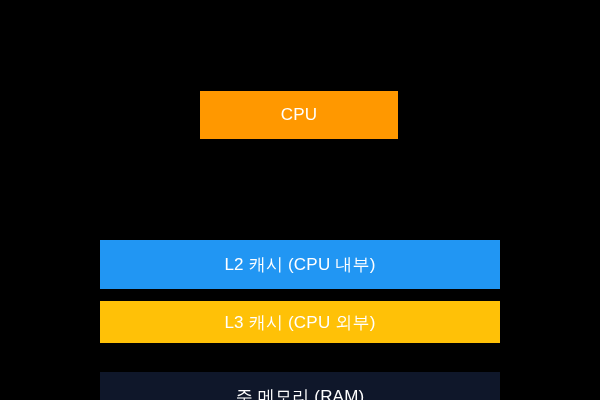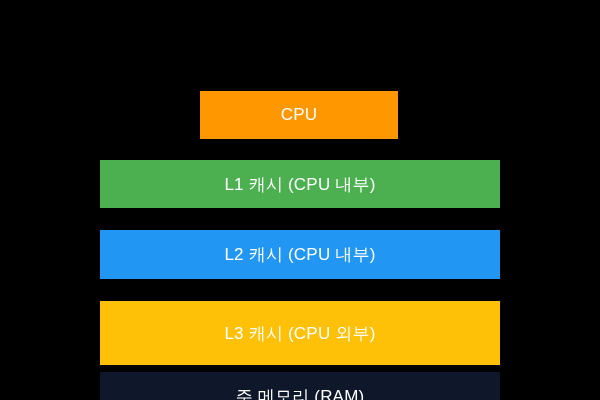--- a/index.html
+++ b/index.html
@@ -22,30 +22,29 @@
     justify-content: center;
     color: #ffffff;
     font-size: 17px;
     font-weight: 400;
     letter-spacing: 0.2px;
     white-space: nowrap;
     margin-top: 40px;
   }
   .layer-cpu { left: 200px; top: 51px;  width: 198px; height: 48px; }
   .layer-l1  { left: 100px; top: 120px; width: 400px; height: 48px; }
-  .layer-l2  { left: 100px; top: 190px; width: 400px; height: 49px; }
-  .layer-l3  { left: 100px; top: 261px; width: 400px; height: 64px; }
+  .layer-l2  { left: 100px; top: 200px; width: 400px; height: 49px; }
+  .layer-l3  { left: 100px; top: 261px; width: 400px; height: 42px; }
   .layer-ram { left: 100px; top: 332px; width: 400px; height: 48px; }
 </style>
 </head>
 <body>
 
 <div class="stage">
   <div class="layer layer-cpu" style="background-color: rgb(255, 152, 0);">CPU</div>
 
-  <div class="layer layer-l1" style="background-color: rgb(76, 175, 80);">L1 캐시 (CPU 내부)</div>
 
   <div class="layer layer-l2" style="background-color: rgb(33, 150, 243);">L2 캐시 (CPU 내부)</div>
 
   <div class="layer layer-l3" style="background-color: rgb(255, 193, 7);">L3 캐시 (CPU 외부)</div>
 
   <div class="layer layer-ram" style="background-color: #0f172a;">주 메모리 (RAM)</div>
 </div>
 
 </body></html>

